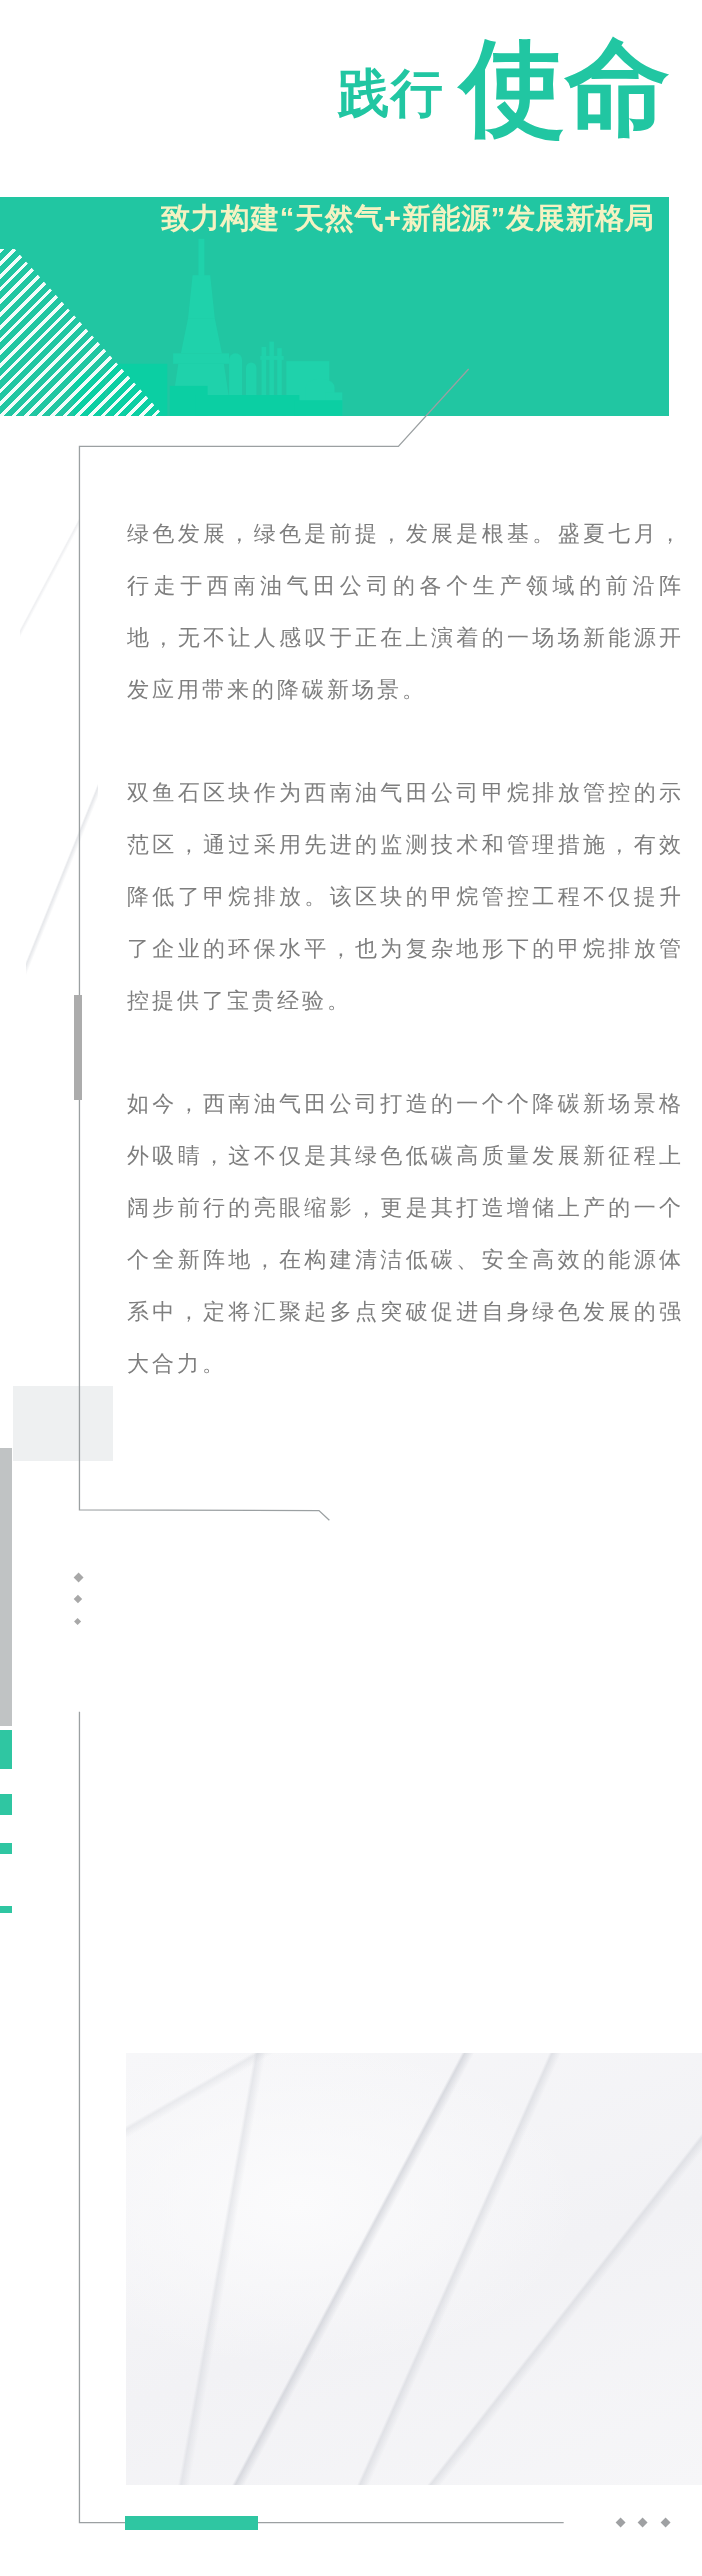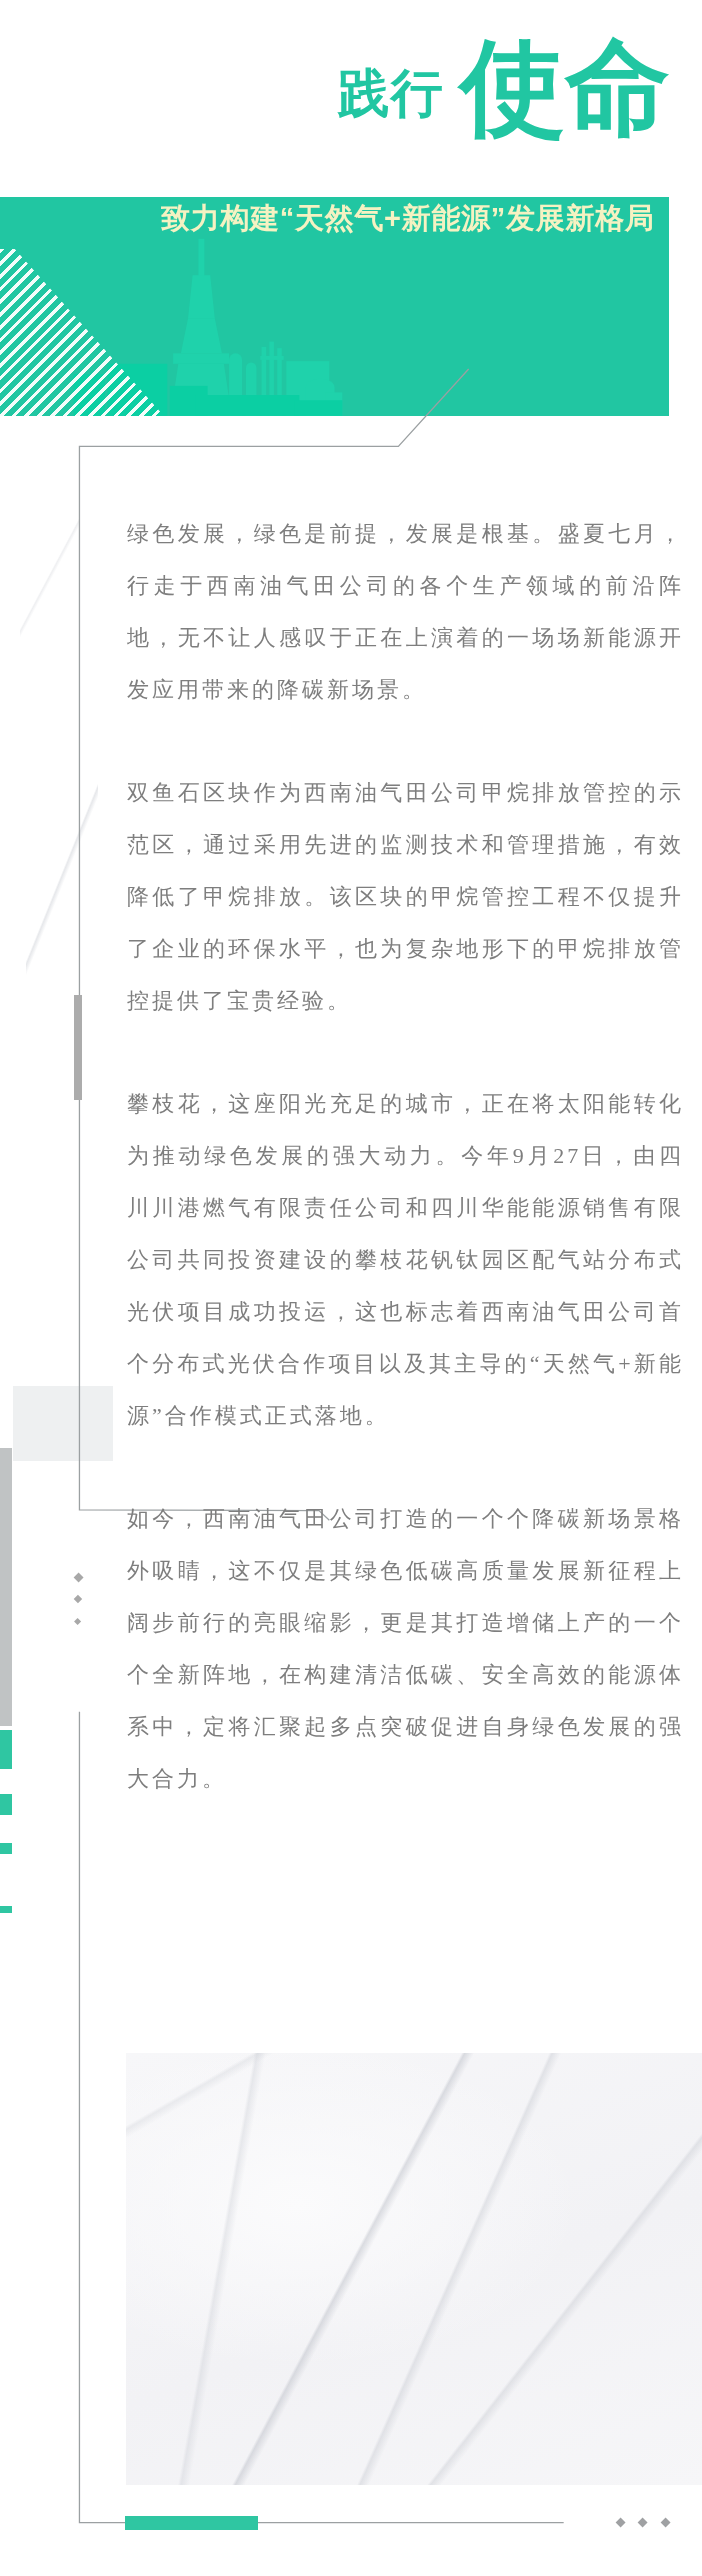--- a/index.html
+++ b/index.html
@@ -39,21 +39,21 @@
   .fg{fill:#0bcfa3;}
   
   .frame-svg{position:absolute;left:0;top:0;z-index:4;}
   
   .content{
     position:absolute;left:127px;top:508px;width:557px;z-index:5;
   }
   .content p{
     margin:0 0 51px 0;
     font-size:22px;line-height:52px;letter-spacing:3px;
-    color:#7e7e7e;text-align:justify;text-justify:inter-ideograph;font-family:Liberation Serif, serif;
+    color:#7e7e7e;text-align:justify;text-justify:inter-ideograph;
   }
   
   .marble-panel{
     position:absolute;left:126px;top:2053px;width:577px;height:432px;z-index:1;
     background:
       linear-gradient(118deg,rgba(0,0,0,0) 41.6%,rgba(193,196,204,.55) 42%,rgba(0,0,0,0) 43.2%),
       linear-gradient(114deg,rgba(0,0,0,0) 55%,rgba(200,203,210,.45) 55.4%,rgba(0,0,0,0) 56.6%),
       linear-gradient(100deg,rgba(0,0,0,0) 19.6%,rgba(204,207,214,.4) 20.1%,rgba(0,0,0,0) 21.4%),
       linear-gradient(128deg,rgba(0,0,0,0) 69.8%,rgba(198,201,208,.42) 70.2%,rgba(0,0,0,0) 71.4%),
       linear-gradient(150deg,rgba(0,0,0,0) 9.5%,rgba(206,209,215,.35) 10%,rgba(0,0,0,0) 11.2%),
@@ -161,21 +161,20 @@
 
   <div class="edge-bar edge-gray"></div>
   <div class="edge-bar edge-g1"></div>
   <div class="edge-bar edge-g2"></div>
   <div class="edge-bar edge-g3"></div>
   <div class="edge-bar edge-g4"></div>
 
   <main class="content">
     <p>绿色发展，绿色是前提，发展是根基。盛夏七月，行走于西南油气田公司的各个生产领域的前沿阵地，无不让人感叹于正在上演着的一场场新能源开发应用带来的降碳新场景。</p>
     <p>双鱼石区块作为西南油气田公司甲烷排放管控的示范区，通过采用先进的监测技术和管理措施，有效降低了甲烷排放。该区块的甲烷管控工程不仅提升了企业的环保水平，也为复杂地形下的甲烷排放管控提供了宝贵经验。</p>
-    <p>攀枝花，这座阳光充足的城市，正在将太阳能转化为推动绿色发展的强大动力。今年9月27日，由四川川港燃气有限责任公司和四川华能能源销售有限公司共同投资建设的攀枝花钒钛园区配气站分布式光伏项目成功投运，这也标志着西南油气田公司首个分布式光伏合作项目以及其主导的“天然气+新能源”合作模式正式落地。</p>
     <p>如今，西南油气田公司打造的一个个降碳新场景格外吸睛，这不仅是其绿色低碳高质量发展新征程上阔步前行的亮眼缩影，更是其打造增储上产的一个个全新阵地，在构建清洁低碳、安全高效的能源体系中，定将汇聚起多点突破促进自身绿色发展的强大合力。</p>
   </main>
 
   <div class="footer-bar"></div>
   <div class="dm dm-f dm-f1"></div>
   <div class="dm dm-f dm-f2"></div>
   <div class="dm dm-f dm-f3"></div>
 
 </div>
 

